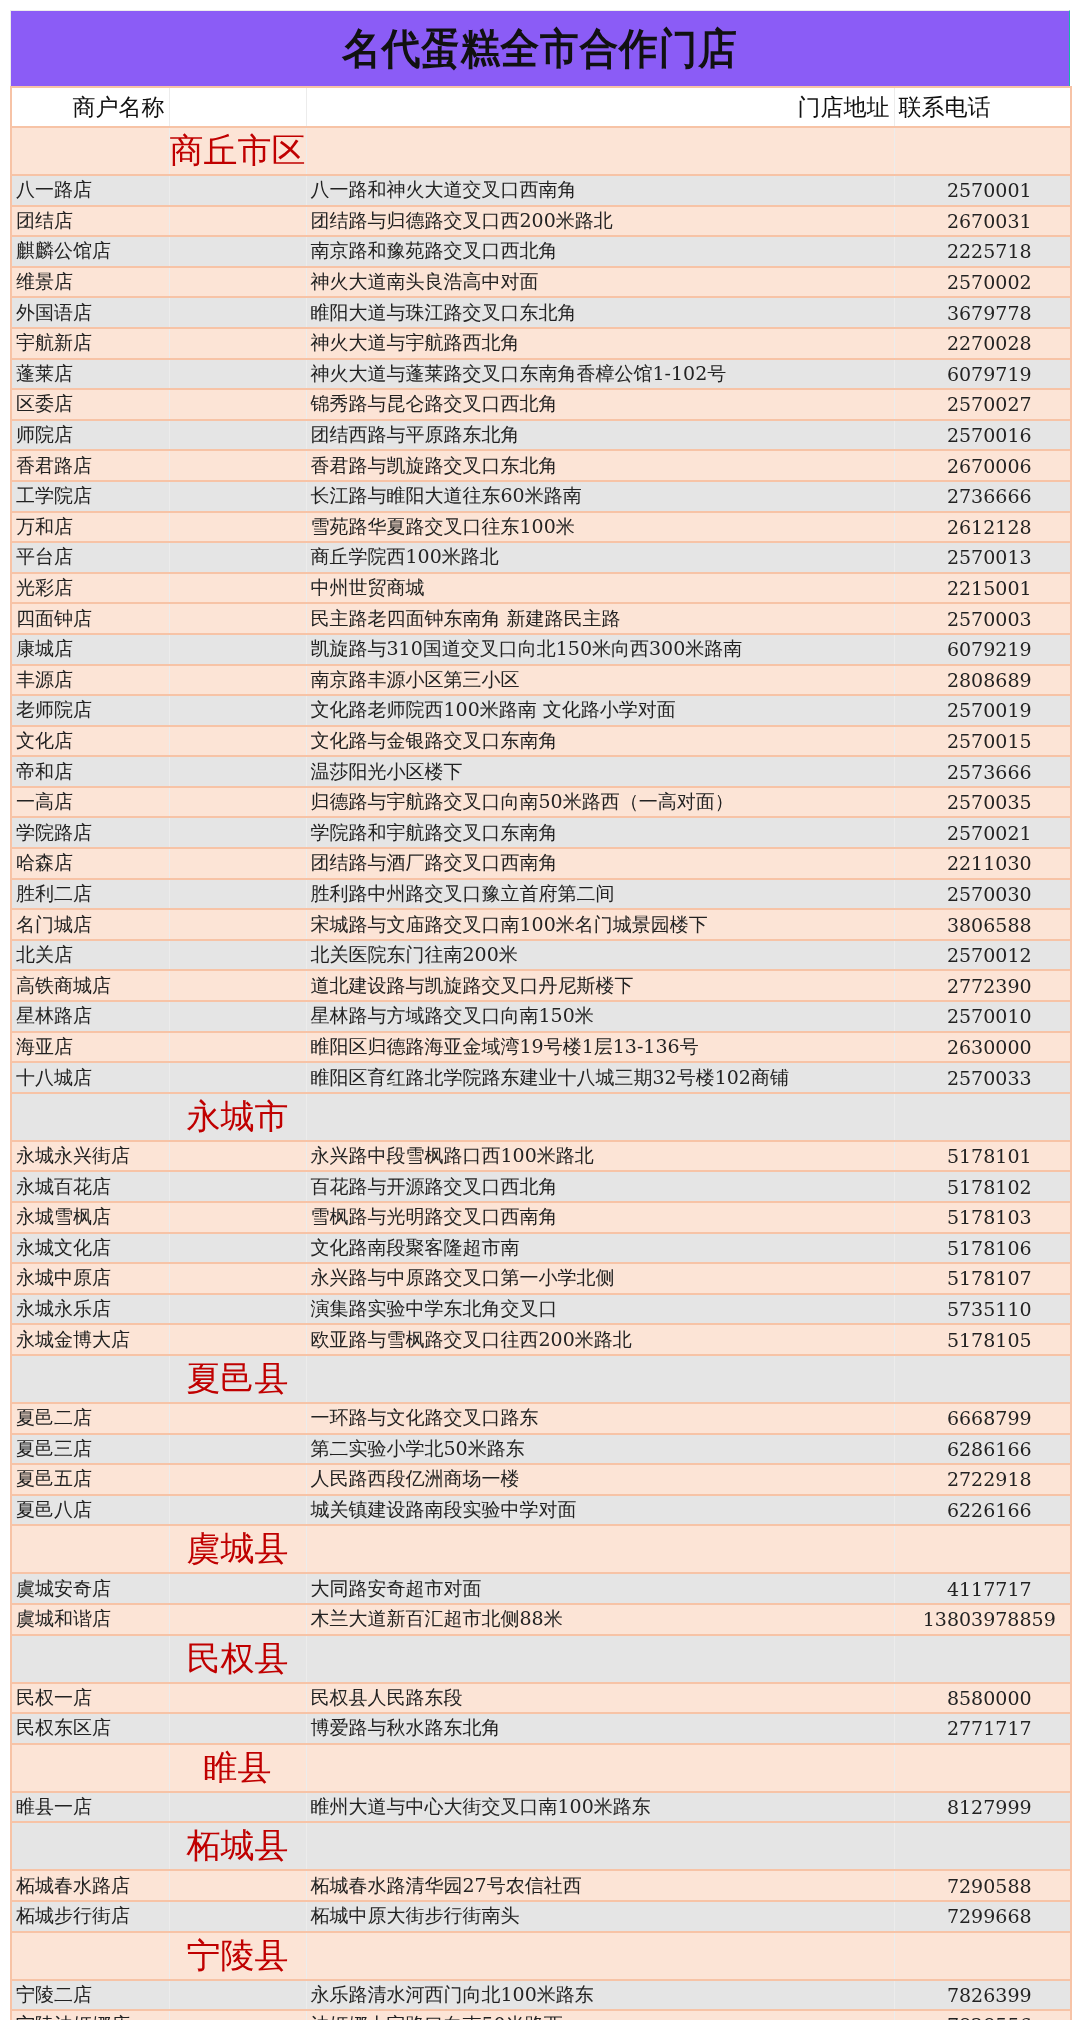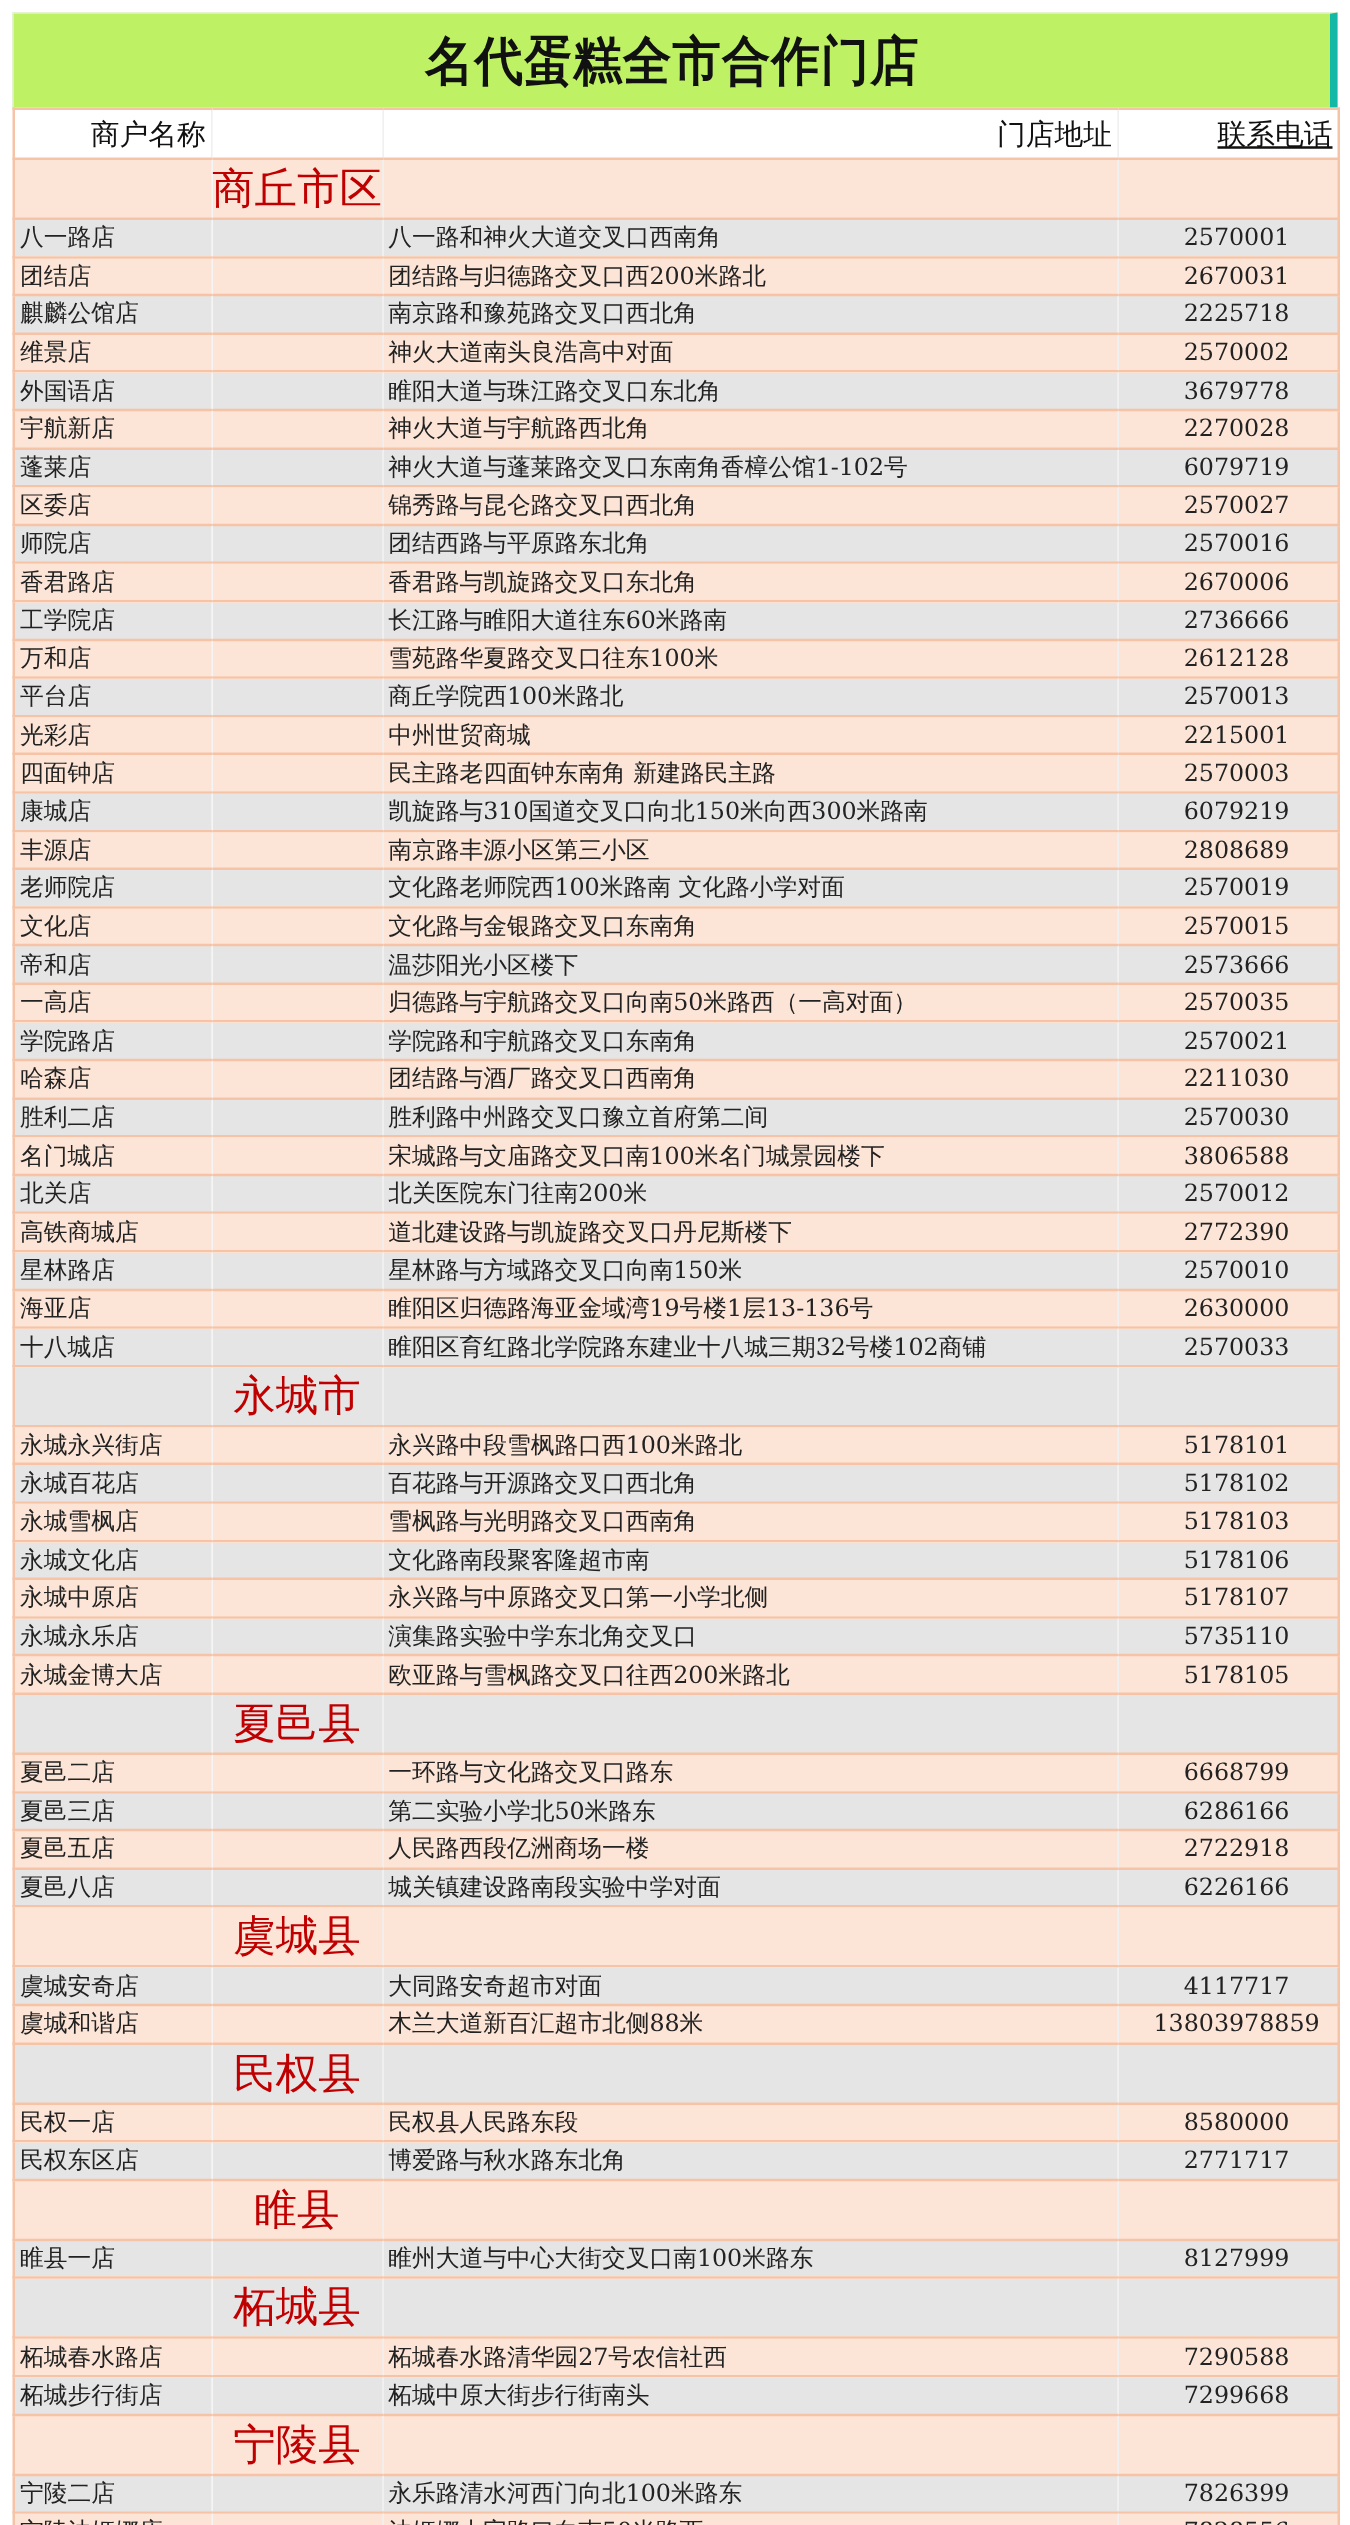--- a/index.html
+++ b/index.html
@@ -21,22 +21,22 @@
       top: 10px;
       width: 1060px;
     }
     .title-row {
       height: 75px;
       display: flex;
       align-items: center;
       justify-content: center;
       border-top: 1px solid #ececec;
       border-left: 1px solid #ececec;
-      border-right: 6px solid #14b8a6;
-      background: #bef264;
+      border-right: 1px solid #14b8a6;
+      background: #8b5cf6;
     }
     .title-row h1 {
       margin: 0;
       font-family: "DejaVu Sans", "Liberation Sans", sans-serif;
       font-weight: 900;
       font-size: 42px;
       letter-spacing: 1px;
       color: #111111;
       transform: scaleX(0.92);
     }
@@ -62,21 +62,21 @@
     td:last-child { border-right: 2px solid #f7c3a6; }
     tr.header td {
       height: 38px;
       font-family: "DejaVu Sans", "Liberation Sans", sans-serif;
       font-size: 23px;
       color: #111111;
       border-top: 2px solid #f7c3a6;
       background: #ffffff;
       text-align: right;
     }
-    tr.header td.phone { text-align: right; text-decoration: underline; }
+    tr.header td.phone { text-align: left; }
     tr.section td {
       height: 34px;
       padding: 0;
     }
     tr.section td.section-label {
       font-family: "DejaVu Sans", "Liberation Sans", sans-serif;
       font-size: 34px;
       color: #c00000;
       text-align: center;
     }

